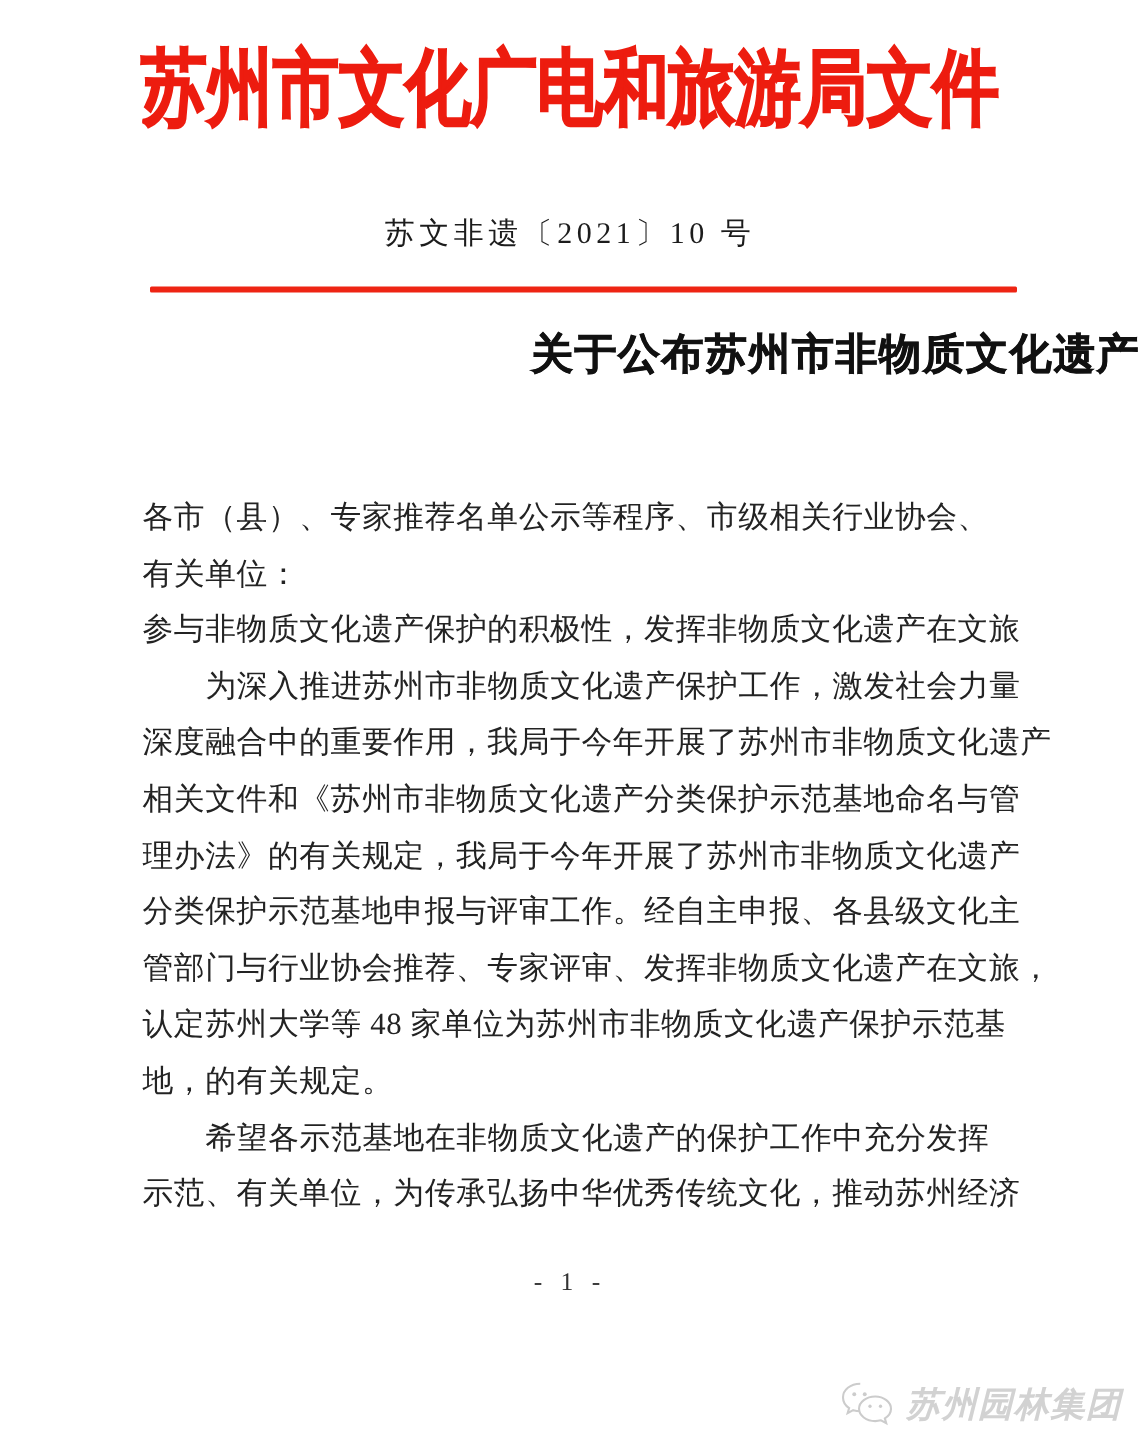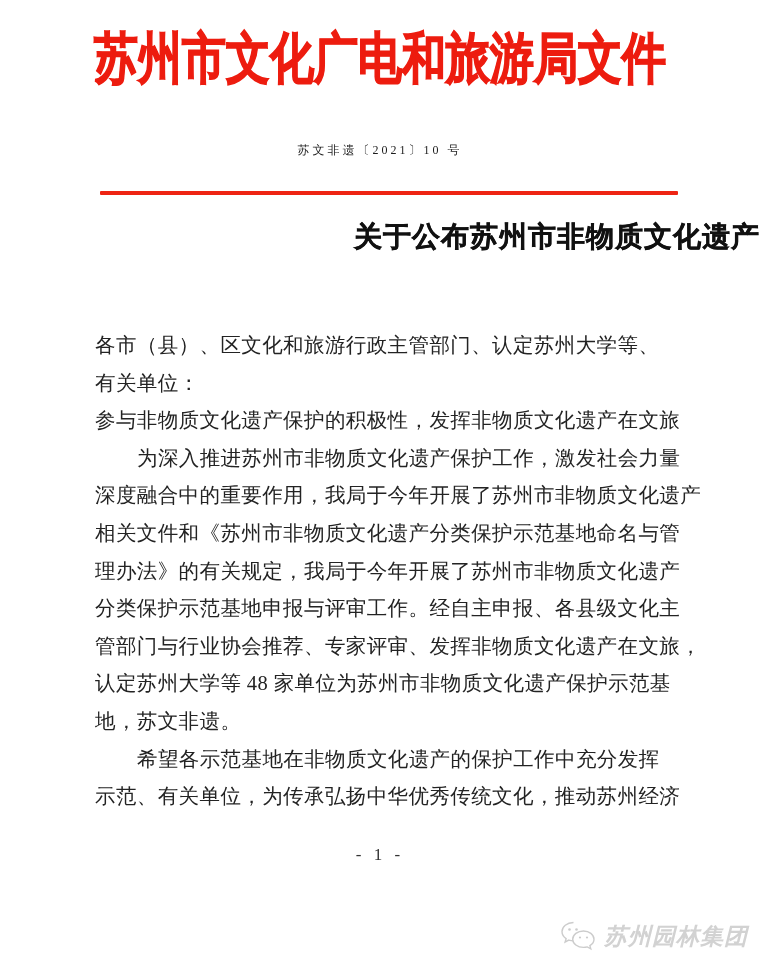--- a/index.html
+++ b/index.html
@@ -11,21 +11,21 @@
   .agency-title {
     position:absolute; top:22px; left:0; width:760px;
     text-align:center; color:#ed1c0f; font-weight:bold;
     font-size:44px; letter-spacing:0px;
     transform:scaleY(1.25); transform-origin:top center;
     -webkit-text-stroke:1.1px #ed1c0f;
     white-space:nowrap;
   }
   .doc-number {
     position:absolute; top:142px; left:0; width:760px;
-    text-align:center; color:#1c1c1c; font-size:12px; letter-spacing:3px;
+    text-align:center; color:#1c1c1c; font-size:20px; letter-spacing:3px;
   }
   .red-rule {
     position:absolute; top:191px; left:100px; width:578px; height:4px;
     background:#ee2413; border-radius:1px;
   }
   .notice-title {
     position:absolute; top:218px; left:0; width:760px;
     text-align:right; color:#111111; font-weight:bold;
     font-size:28px; line-height:37px; letter-spacing:1px;
     -webkit-text-stroke:0.4px #111111;
@@ -63,31 +63,31 @@
 
   <div class="doc-number">苏文非遗〔2021〕10 号</div>
 
   <div class="red-rule"></div>
 
   <div class="notice-title">
     <div>关于公布苏州市非物质文化遗产</div>
   </div>
 
   <div class="doc-body">
-    <div class="line">各市（县）、区文化和旅游行政主管部门、认定苏州大学等、</div>
+    <div class="line">各市（县）、专家推荐名单公示等程序、市级相关行业协会、</div>
     <div class="line">有关单位：</div>
     <div class="line">参与非物质文化遗产保护的积极性，发挥非物质文化遗产在文旅</div>
     <div class="line indent">为深入推进苏州市非物质文化遗产保护工作，激发社会力量</div>
     <div class="line">深度融合中的重要作用，我局于今年开展了苏州市非物质文化遗产</div>
     <div class="line">相关文件和《苏州市非物质文化遗产分类保护示范基地命名与管</div>
     <div class="line">理办法》的有关规定，我局于今年开展了苏州市非物质文化遗产</div>
     <div class="line">分类保护示范基地申报与评审工作。经自主申报、各县级文化主</div>
     <div class="line">管部门与行业协会推荐、专家评审、发挥非物质文化遗产在文旅，</div>
     <div class="line">认定苏州大学等 48 家单位为苏州市非物质文化遗产保护示范基</div>
-    <div class="line">地，苏文非遗。</div>
+    <div class="line">地，的有关规定。</div>
     <div class="line indent">希望各示范基地在非物质文化遗产的保护工作中充分发挥</div>
     <div class="line">示范、有关单位，为传承弘扬中华优秀传统文化，推动苏州经济</div>
   </div>
 
   <div class="page-number">- 1 -</div>
 
   <div class="watermark">
     <span>
       <svg class="wm-icon" width="37" height="32" viewBox="0 0 37 32">
         <g fill="#ffffff" stroke="#cccccc" stroke-width="1.4">

